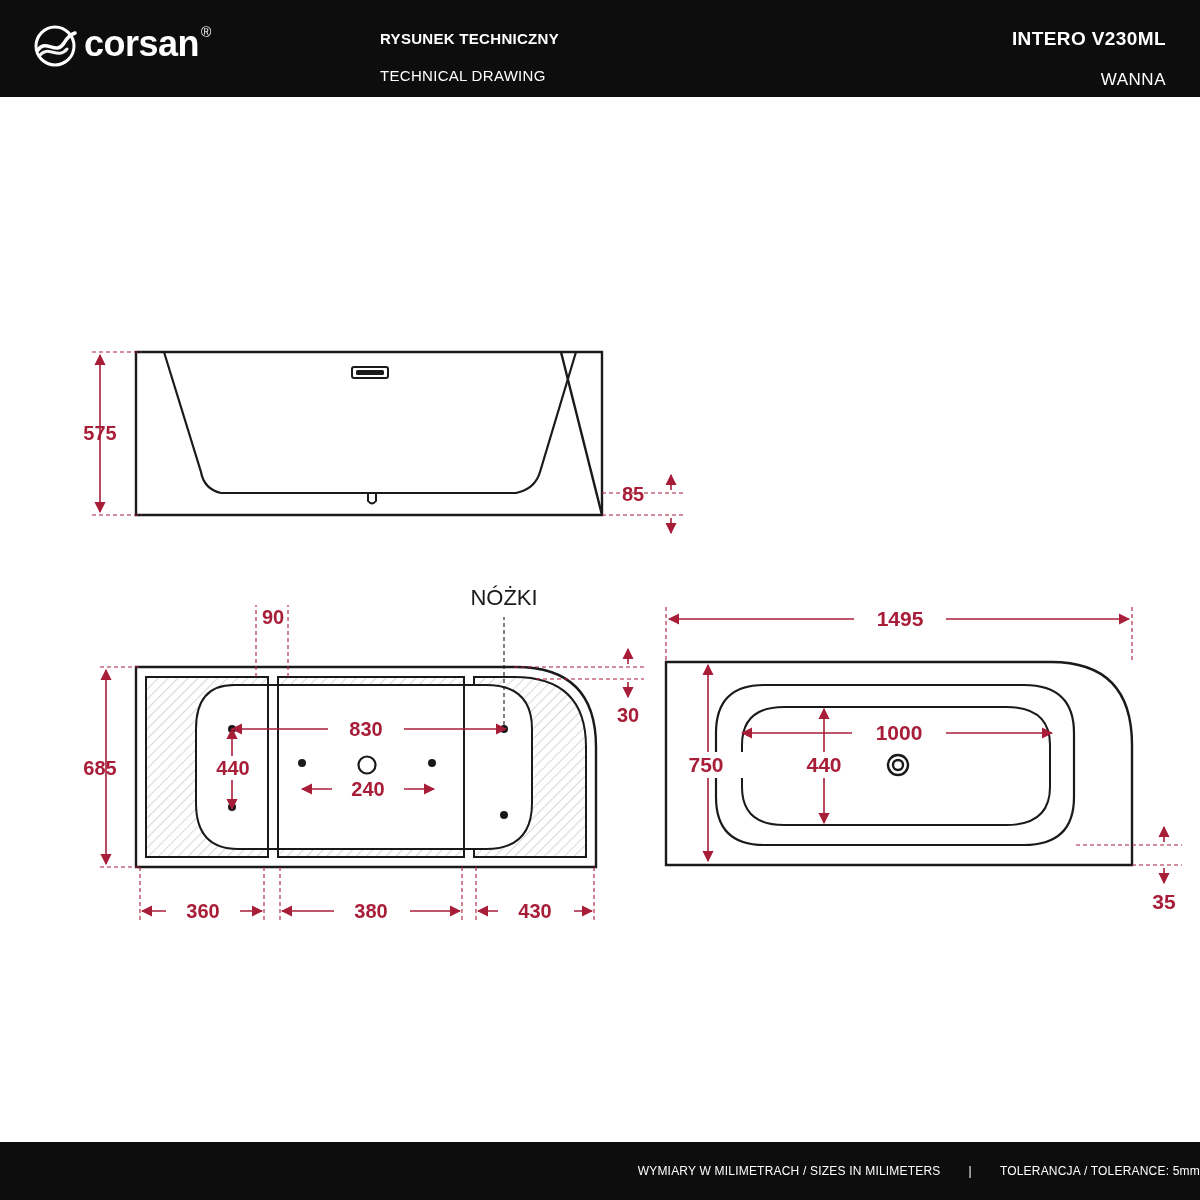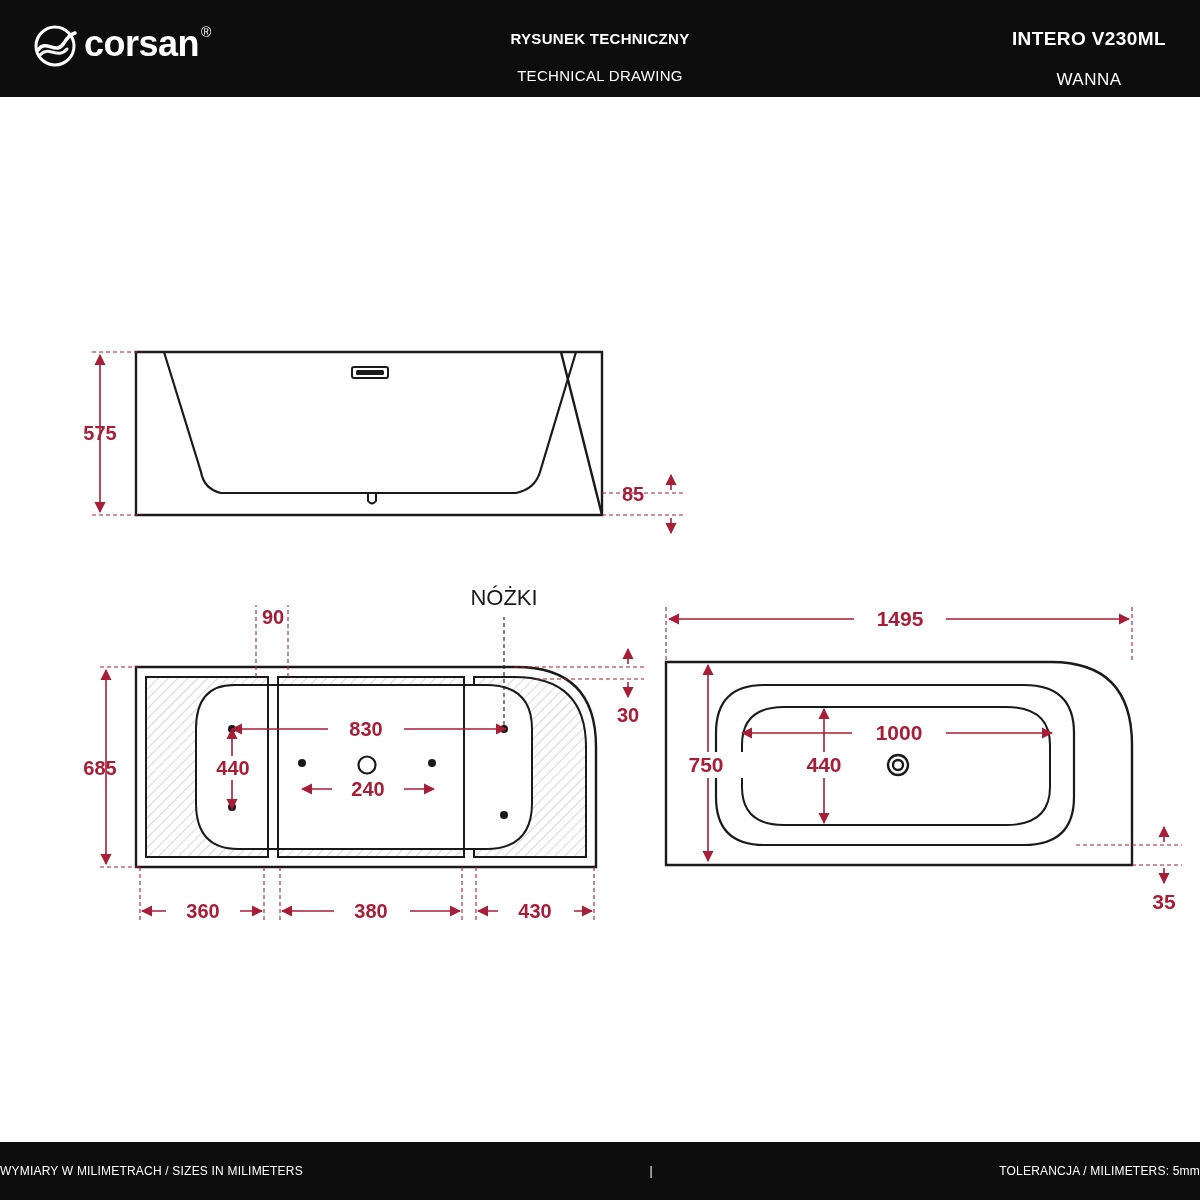--- a/index.html
+++ b/index.html
@@ -45,36 +45,36 @@
   .logo-reg {
     font-size: 14px;
     line-height: 16px;
     margin-left: 2px;
     color: #ffffff;
   }
   .header-center {
     position: absolute;
     left: 380px; top: 30px;
     width: 440px;
-    text-align: center;
+    text-align: left;
   }
   .header-center .line1 {
     font-size: 15px;
     font-weight: bold;
     letter-spacing: 0.3px;
   }
   .header-center .line2 {
     font-size: 15px;
     letter-spacing: 0.3px;
     margin-top: 20px;
   }
   .header-right {
     position: absolute;
     right: 34px; top: 28px;
-    text-align: center;
+    text-align: right;
   }
   .header-right .line1 {
     font-size: 19px;
     font-weight: bold;
     letter-spacing: 0.4px;
   }
   .header-right .line2 {
     font-size: 17px;
     letter-spacing: 0.5px;
     margin-top: 20px;
@@ -87,21 +87,21 @@
     width: 1200px; height: 58px;
     background: #0d0d0d;
     color: #ffffff;
   }
   .footer-inner {
     position: absolute;
     left: 0; top: 0;
     width: 1200px; height: 58px;
     display: flex;
     align-items: center;
-    justify-content: space-between;
+    justify-content: flex-end;
     font-size: 12px;
     letter-spacing: 0.2px;
   }
   .footer-sep { margin: 0 28px; }
 
   
   .canvas {
     position: absolute;
     left: 16px; top: 97px;
     width: 1200px;
@@ -309,17 +309,17 @@
         </g>
 
       </g>
     </svg>
   </div>
 
   <div class="footer">
     <div class="footer-inner">
       <span>WYMIARY W MILIMETRACH / SIZES IN MILIMETERS</span>
       <span class="footer-sep">|</span>
-      <span>TOLERANCJA / MILIMETERS: 5mm</span>
+      <span>TOLERANCJA / TOLERANCE: 5mm</span>
     </div>
   </div>
 
 </div>
 
 </body></html>

